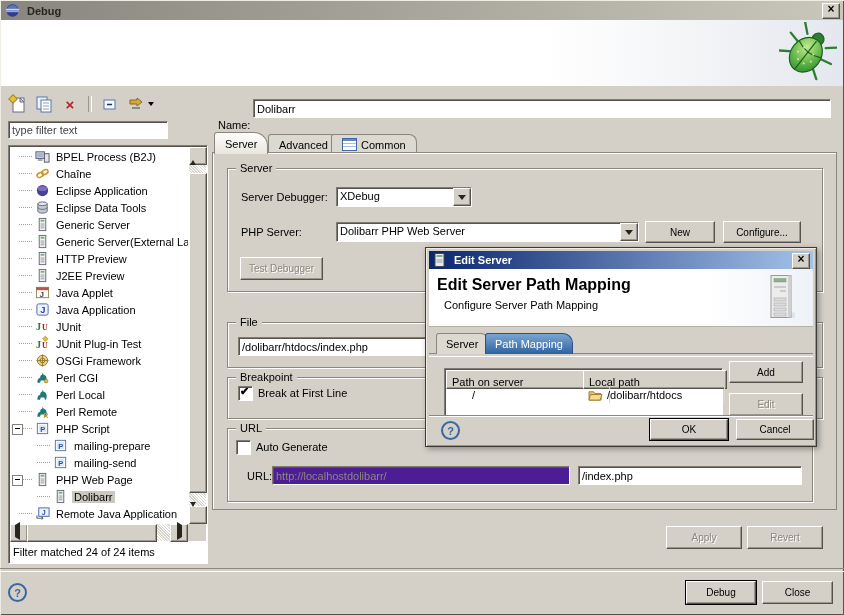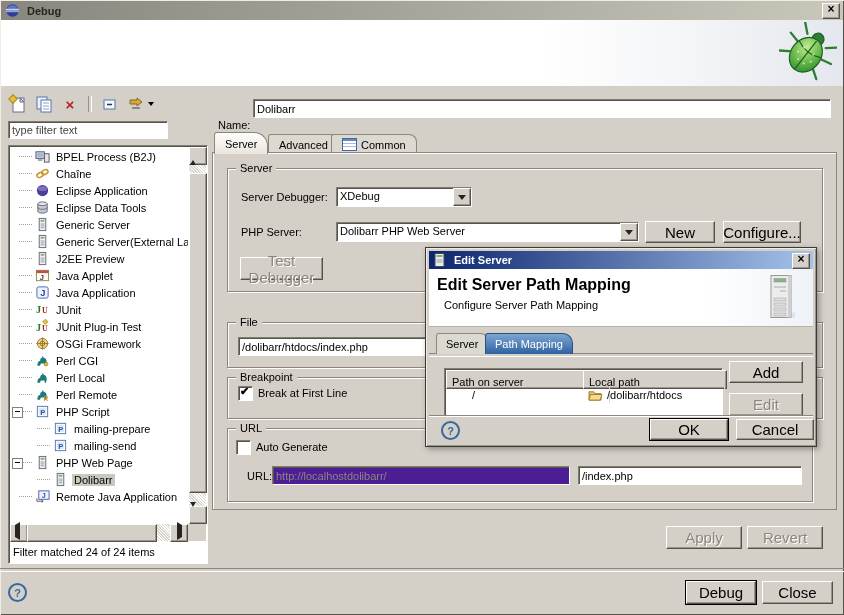--- a/index.html
+++ b/index.html
@@ -3,21 +3,21 @@
 <meta charset="utf-8">
 <style>
   html,body{margin:0;padding:0;}
   .screen{position:relative;width:844px;height:615px;background:#d4d0c8;overflow:hidden;
     font-family:"Liberation Sans",sans-serif;font-size:11px;color:#000;
     box-shadow:inset 1px 1px 0 #efece4, inset -1px -1px 0 #55524a;}
   
   .raised{background:#d4d0c8;border:1px solid;border-color:#ffffff #55524a #55524a #ffffff;box-shadow:inset -1px -1px 0 #9a968c;}
   .btn{position:absolute;display:flex;align-items:center;justify-content:center;background:#d4d0c8;
     border:1px solid;border-color:#ffffff #55524a #55524a #ffffff;box-shadow:inset -1px -1px 0 #9a968c;
-    font-size:15px;cursor:default;}
+    font-size:10px;cursor:default;}
   .btn.default{box-shadow:inset -1px -1px 0 #9a968c,0 0 0 1px #000;}
   .btn.disabled{color:#8b877d;text-shadow:1px 1px 0 #fff;}
   .group{position:absolute;border:1px solid #8b877d;box-shadow:inset 1px 1px 0 #fff,1px 1px 0 #fff;}
   .grouplabel{position:absolute;top:-7px;left:8px;background:#d4d0c8;padding:0 4px;}
   .field{position:absolute;background:#fff;border:1px solid;border-color:#807c74 #ffffff #ffffff #807c74;
     box-shadow:inset 1px 1px 0 #58544c;font-family:"Liberation Sans",sans-serif;font-size:11px;
     padding:0 3px;margin:0;outline:none;}
   .field.disabledf{background:#4c1d95;color:#8b877d;}
   .lbl{position:absolute;white-space:nowrap;}
   
@@ -262,20 +262,32 @@
       <div class="trow">
           <span class="ti">
             <svg class="isvg" viewBox="0 0 16 16">
               <rect x="4.5" y="1.5" width="7" height="13" fill="#eef1ee" stroke="#667"></rect>
               <rect x="6" y="3" width="4" height="2" fill="#7fae7f"></rect>
               <line x1="6" y1="7.5" x2="10" y2="7.5" stroke="#99a"></line>
               <line x1="6" y1="9.5" x2="10" y2="9.5" stroke="#99a"></line>
               <line x1="6" y1="11.5" x2="10" y2="11.5" stroke="#99a"></line>
             </svg>
           </span>
+          <span class="tlabel">HTTP Preview</span>
+        </div>
+      <div class="trow">
+          <span class="ti">
+            <svg class="isvg" viewBox="0 0 16 16">
+              <rect x="4.5" y="1.5" width="7" height="13" fill="#eef1ee" stroke="#667"></rect>
+              <rect x="6" y="3" width="4" height="2" fill="#7fae7f"></rect>
+              <line x1="6" y1="7.5" x2="10" y2="7.5" stroke="#99a"></line>
+              <line x1="6" y1="9.5" x2="10" y2="9.5" stroke="#99a"></line>
+              <line x1="6" y1="11.5" x2="10" y2="11.5" stroke="#99a"></line>
+            </svg>
+          </span>
           <span class="tlabel">J2EE Preview</span>
         </div>
       <div class="trow">
           <span class="ti">
             <svg class="isvg" viewBox="0 0 16 16">
               <rect x="1.5" y="2.5" width="13" height="11" fill="#fffdf0" stroke="#885"></rect>
               <rect x="1.5" y="2.5" width="13" height="3" fill="#c05050"></rect>
               <text x="5" y="12.5" font-size="8" font-weight="bold" fill="#335" font-family="Liberation Sans">J</text>
             </svg>
           </span>

